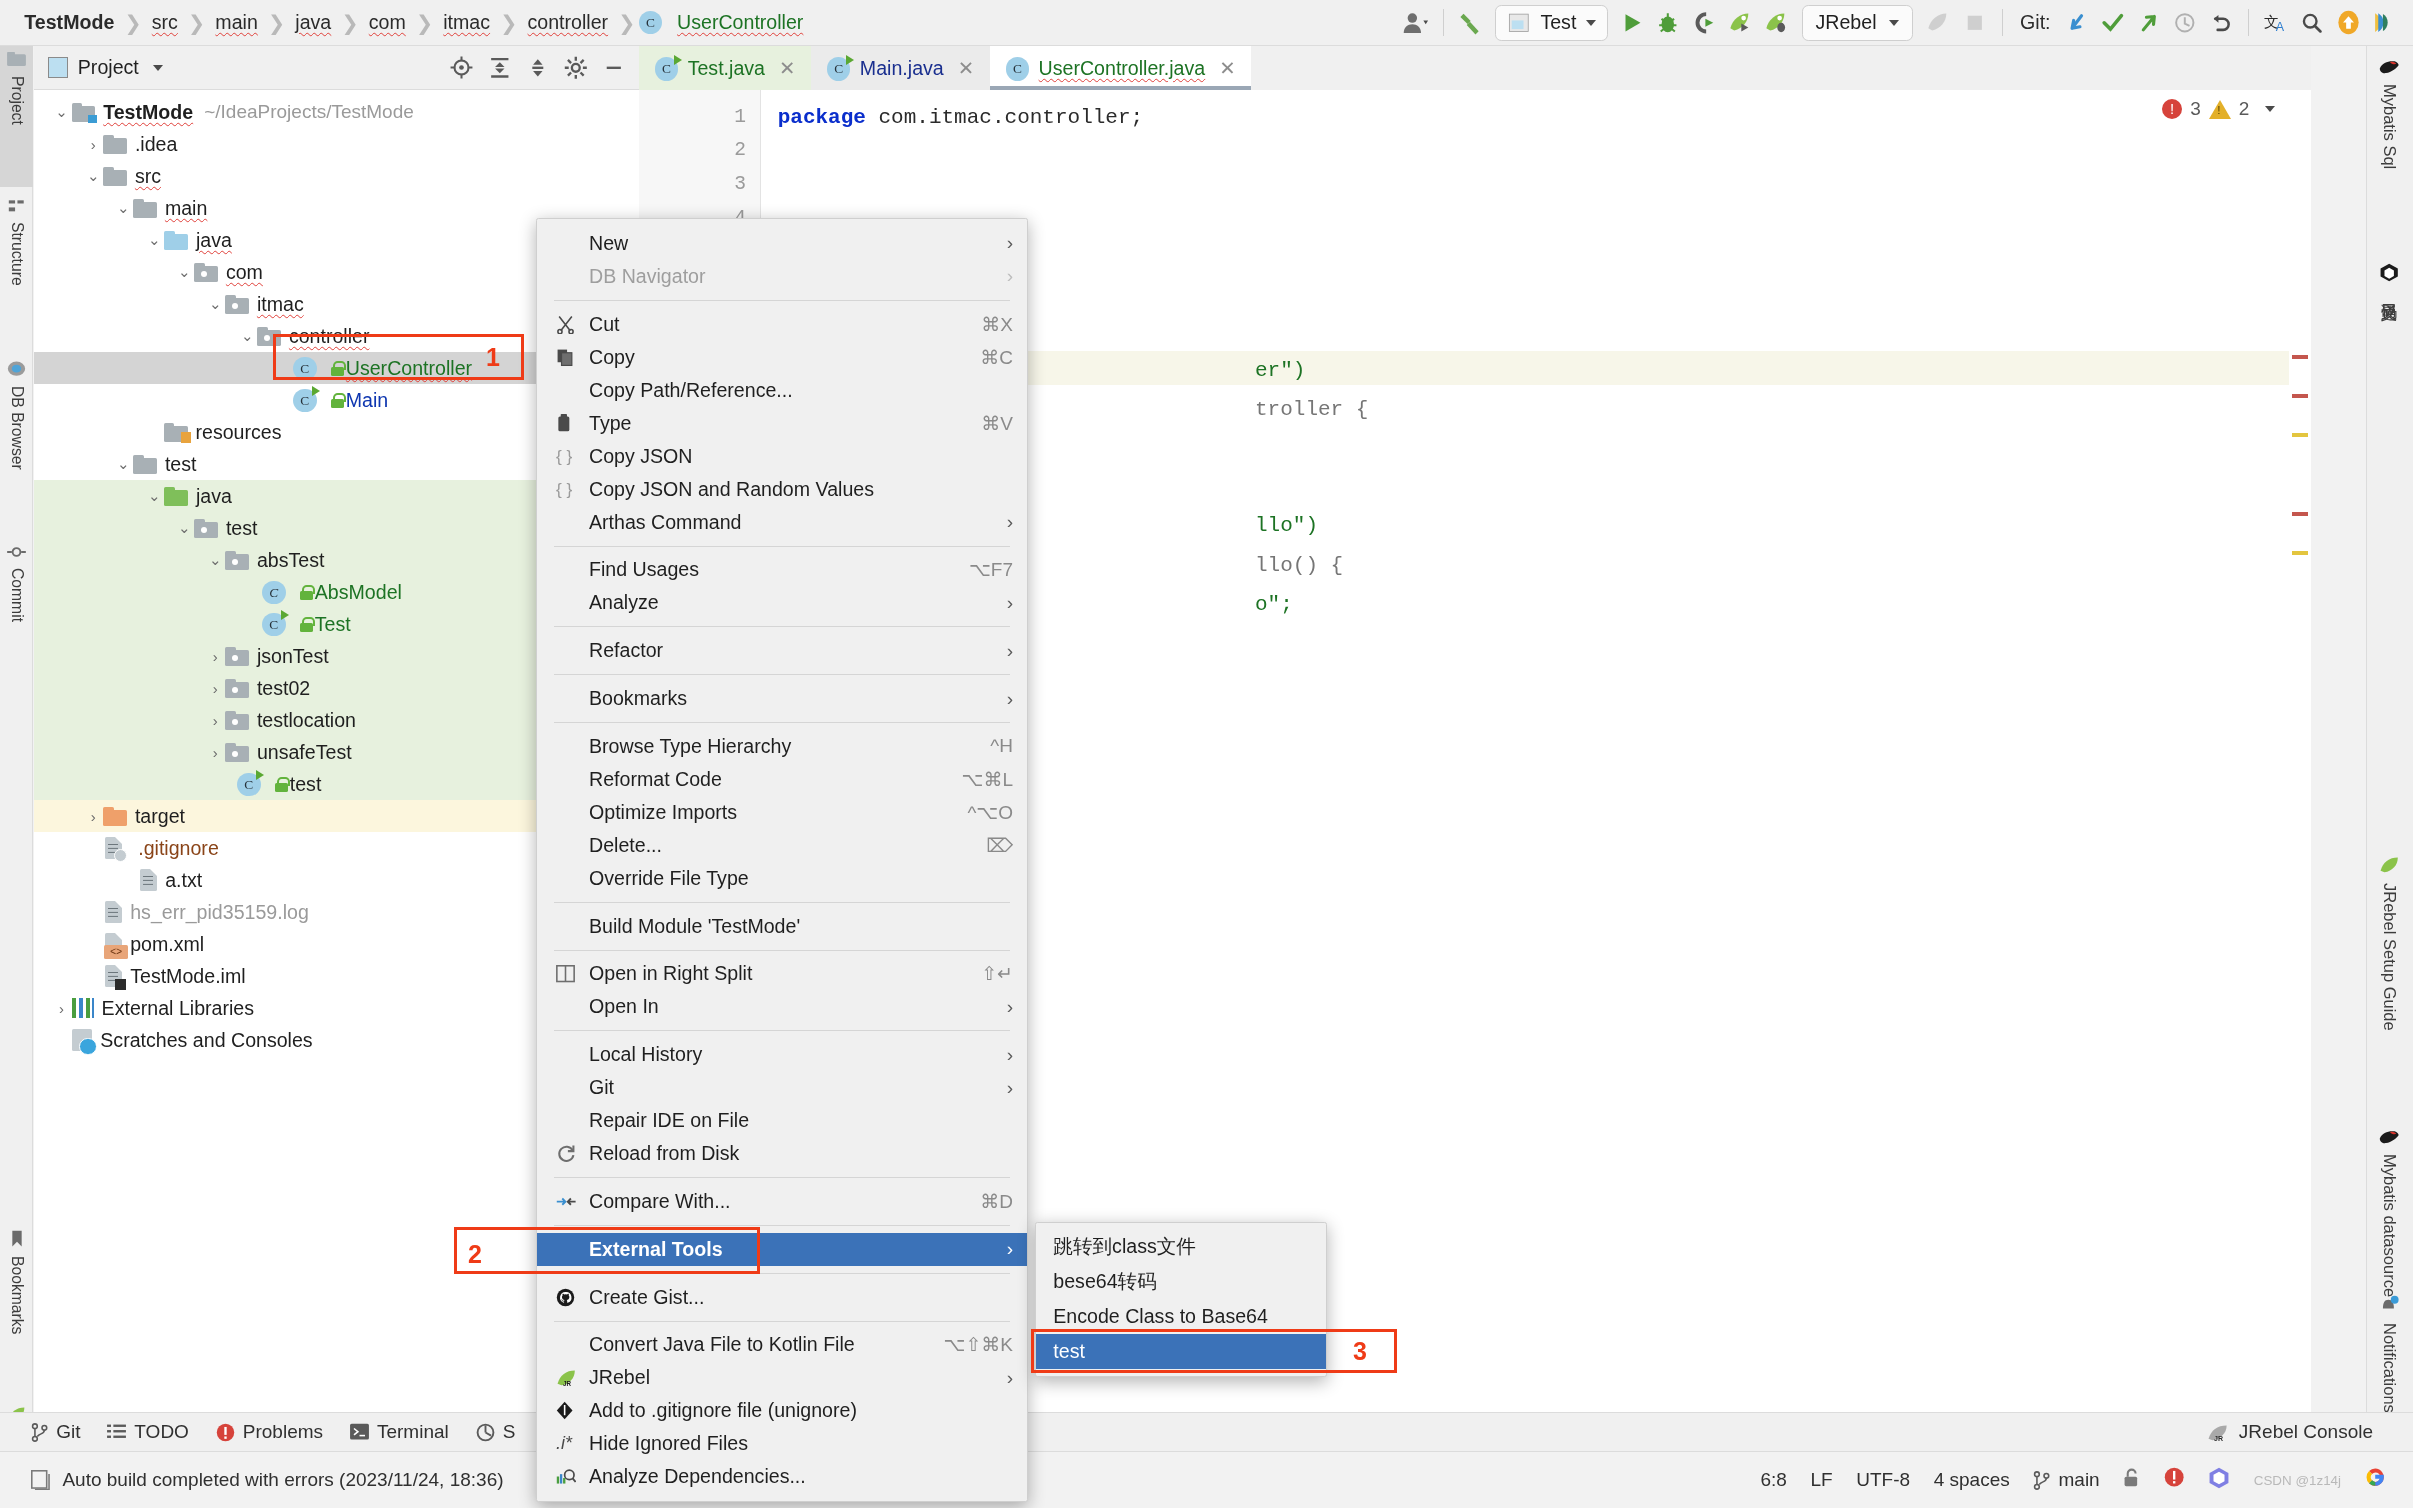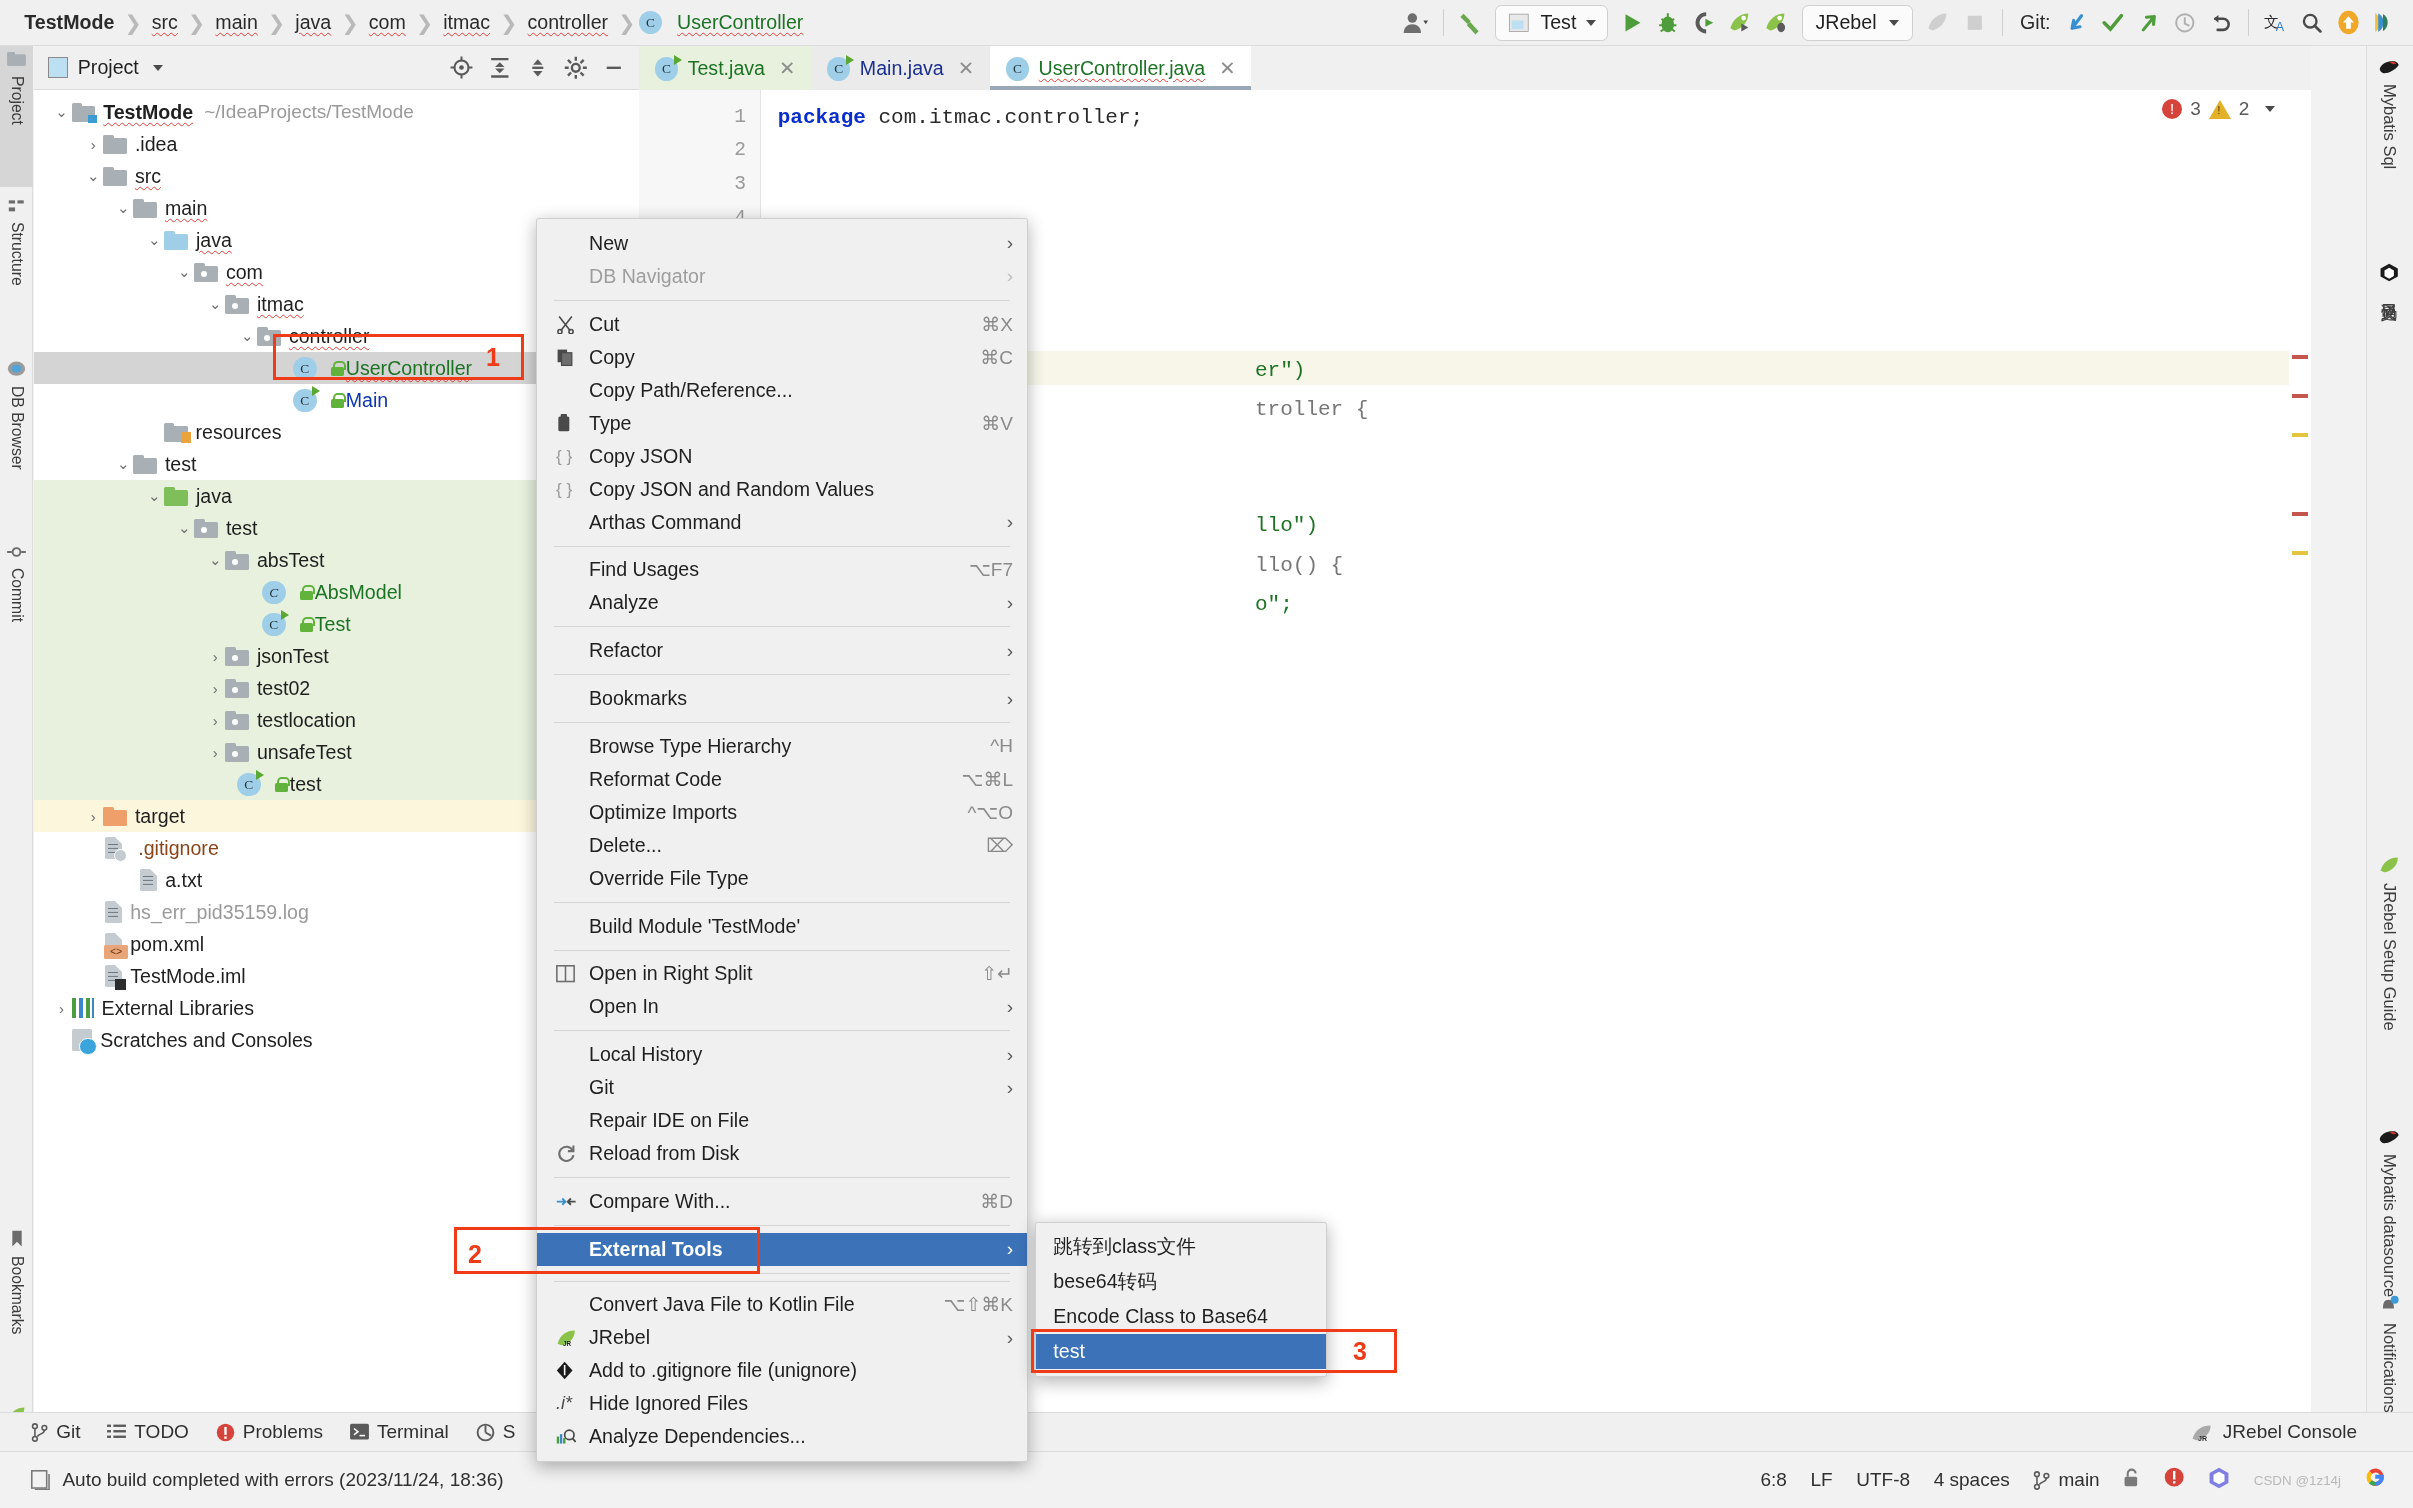--- a/index.html
+++ b/index.html
@@ -183,21 +183,21 @@
   .annot { position:absolute; border:3.9px solid #ef3b17; z-index:60; pointer-events:none; }
   .annotnum { position:absolute; color:#ef3b17; font-size:25px; font-weight:bold; z-index:61; }
 
   
   .bottombar {
     position:absolute; left:0; bottom:57px; width:2413px; height:39px;
     background:#f0f0f0; border-top:0.8px solid #dcdcdc;
     display:flex; align-items:center; padding-left:31px; gap:27px; font-size:19px; color:#303030;
   }
   .bitem { display:flex; align-items:center; gap:7.9px; }
-  .bright { margin-left:auto; padding-right:56px; display:flex; align-items:center; gap:9.4px;text-align:center; }
+  .bright { margin-left:auto; padding-right:40px; display:flex; align-items:center; gap:9.4px;text-align:center; }
   .statusbar {
     position:absolute; left:0; bottom:0; width:2413px; height:57px;
     background:#f2f2f2; border-top:0.8px solid #dcdcdc;
     display:flex; align-items:center; padding-left:31px; font-size:19px; color:#303030;
   }
   .sright { margin-left:auto; display:flex; align-items:center; gap:23.6px; padding-right:28px; }
   .tinygrey { color:#b9b9b9; font-size:13.4px; }
 </style>
 </head>
 <body>
@@ -994,20 +994,29 @@
     </div>
     <div class="msep"></div>
 
     <div class="mi hl">
         <span class="gl"></span>
         <span class="txt" style="font-weight:bold;">External Tools</span>
         <span class="sub">›</span>
       </div>
     <div class="msep"></div>
 
+    <div class="mi">
+      <span class="gl">
+        <svg width="19" height="19" viewBox="0 0 24 24">
+            <circle cx="12" cy="12" r="11" fill="#1b1b1b"></circle>
+            <path d="M12 5a7 7 0 0 0-2.2 13.6c.3.1.4-.1.4-.3v-1.3c-2 .4-2.4-.9-2.4-.9-.3-.8-.8-1-.8-1-.7-.5 0-.5 0-.5.7 0 1.1.8 1.1.8.7 1.1 1.8.8 2.2.6.1-.5.3-.8.5-1-1.6-.2-3.3-.8-3.3-3.6 0-.8.3-1.5.8-2 0-.2-.3-1 .1-2 0 0 .6-.2 2 .8a7 7 0 0 1 3.6 0c1.4-1 2-.8 2-.8.4 1 .1 1.8.1 2 .5.5.8 1.2.8 2 0 2.8-1.7 3.4-3.3 3.6.3.2.5.7.5 1.4v2c0 .2.1.4.4.3A7 7 0 0 0 12 5z" fill="#fff"></path>
+          </svg>
+      </span>
+      <span class="txt">Create Gist...</span>
+    </div>
     <div class="msep"></div>
 
     <div class="mi">
         <span class="gl"></span>
         <span class="txt">Convert Java File to Kotlin File</span>
         <span class="acc">⌥⇧⌘K</span>
       </div>
     <div class="mi">
       <span class="gl">
         <svg width="20.4" height="19" viewBox="0 0 26 24" style="font-size:22px">

